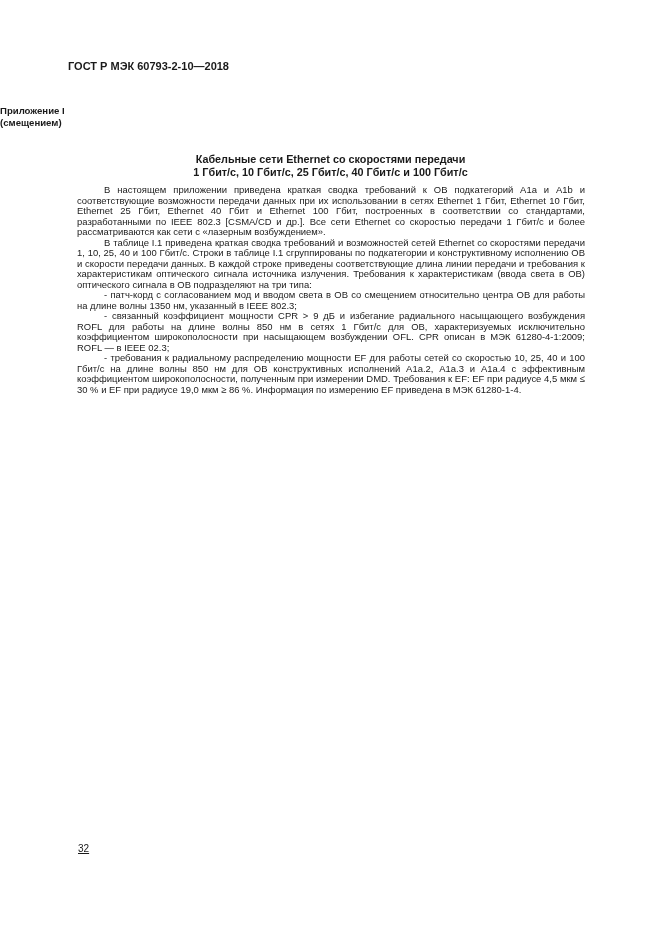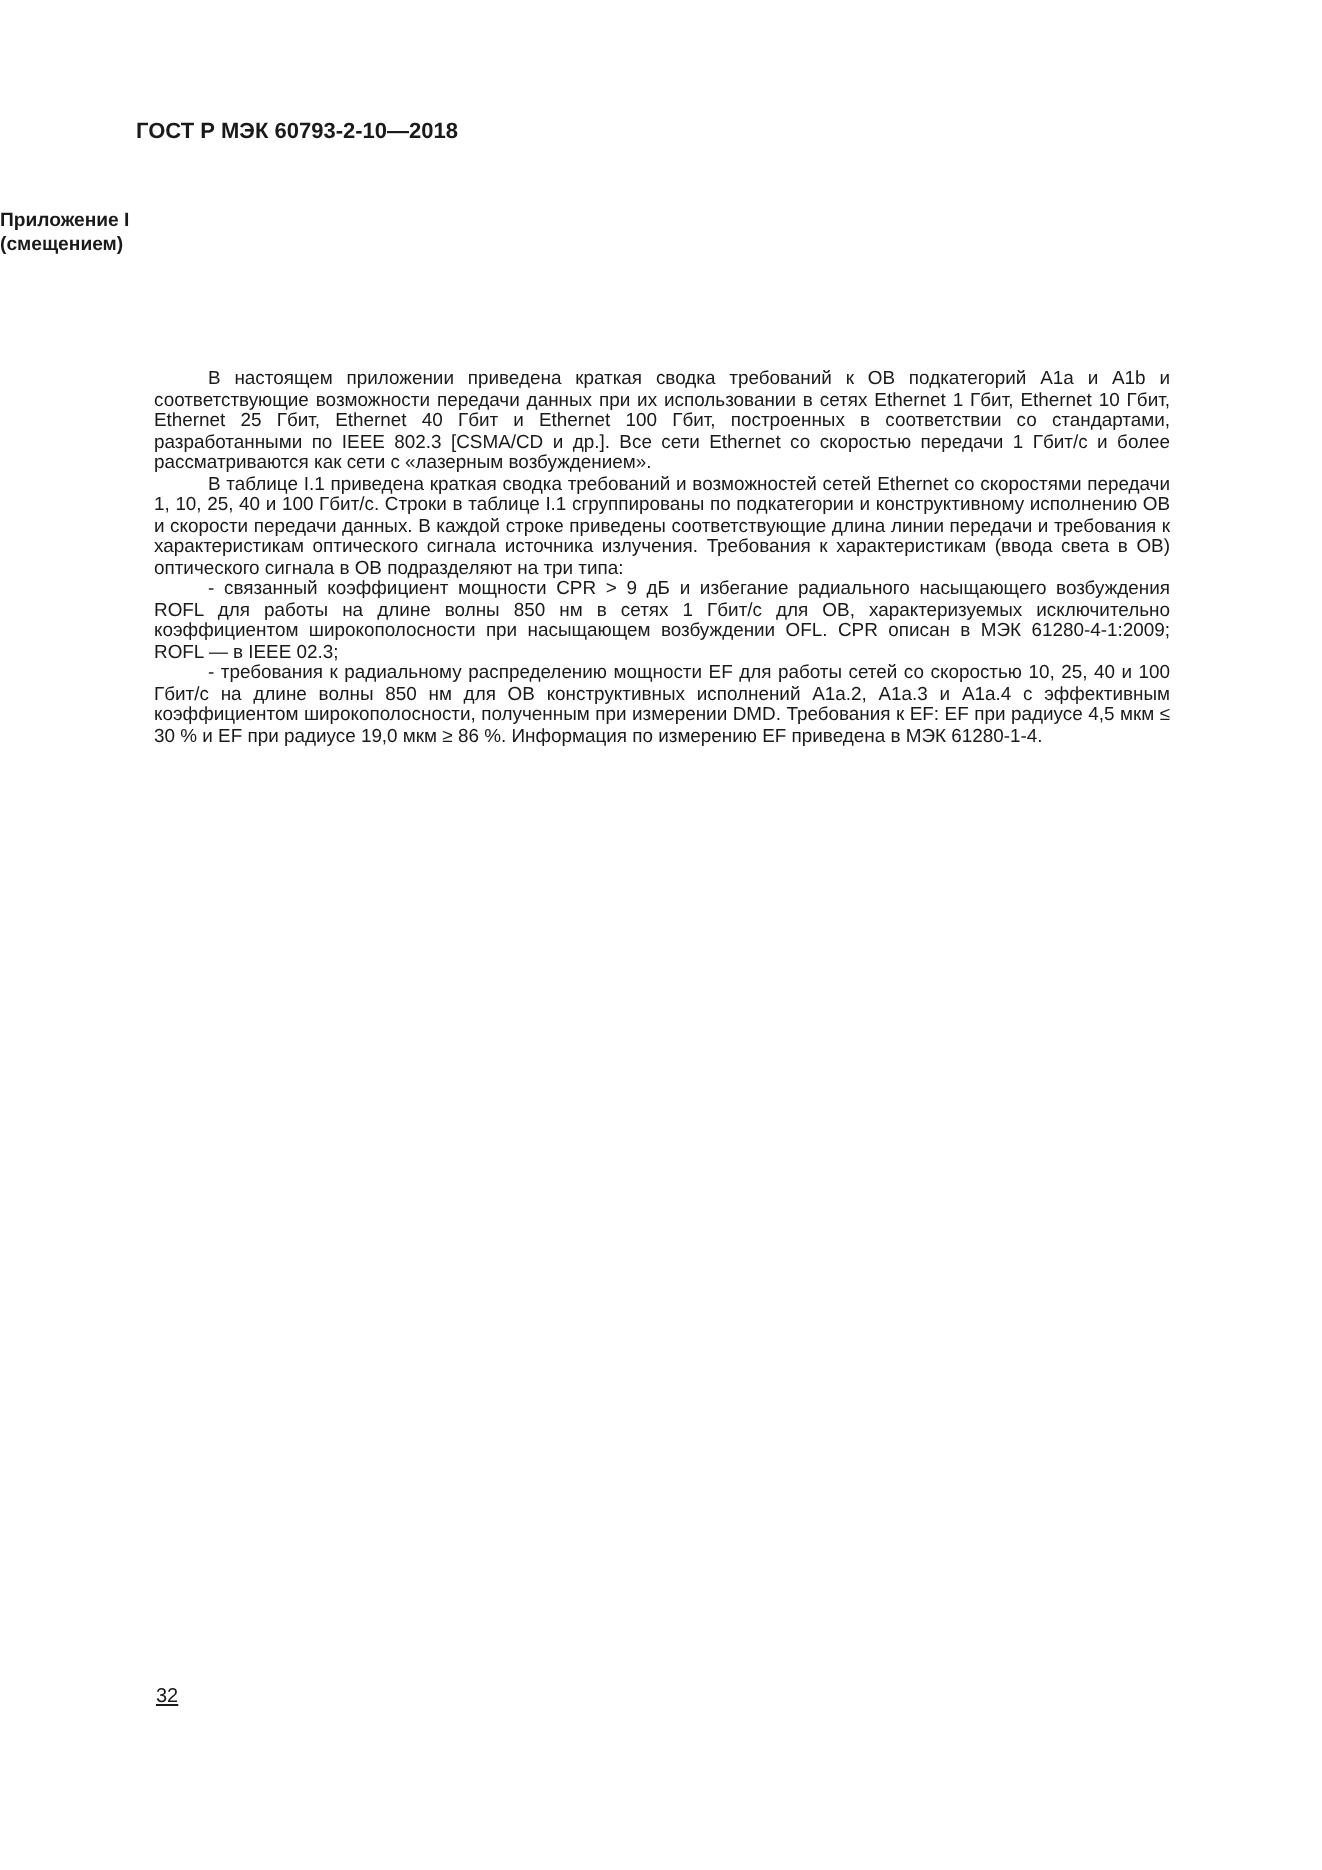--- a/index.html
+++ b/index.html
@@ -18,22 +18,25 @@
 <body>
 
 <div class="header">ГОСТ Р МЭК 60793-2-10—2018</div>
 
 <div class="annex">
   <span>Приложение I</span>
   <span>(смещением)</span>
 </div>
 
 <div class="title">
+  <span>Кабельные сети Ethernet со скоростями передачи</span>
+  <span>1 Гбит/с, 10 Гбит/с, 25 Гбит/с, 40 Гбит/с и 100 Гбит/с</span>
 </div>
 
 <div class="body">
   <p>В настоящем приложении приведена краткая сводка требований к ОВ подкатегорий А1а и А1b и соответствующие возможности передачи данных при их использовании в сетях Ethernet 1 Гбит, Ethernet 10 Гбит, Ethernet 25 Гбит, Ethernet 40 Гбит и Ethernet 100 Гбит, построенных в соответствии со стандартами, разработанными по IEEE 802.3 [CSMA/CD и др.]. Все сети Ethernet со скоростью передачи 1 Гбит/с и более рассматриваются как сети с «лазерным возбуждением».</p>
   <p>В таблице I.1 приведена краткая сводка требований и возможностей сетей Ethernet со скоростями передачи 1, 10, 25, 40 и 100 Гбит/с. Строки в таблице I.1 сгруппированы по подкатегории и конструктивному исполнению ОВ и скорости передачи данных. В каждой строке приведены соответствующие длина линии передачи и требования к характеристикам оптического сигнала источника излучения. Требования к характеристикам (ввода света в ОВ) оптического сигнала в ОВ подразделяют на три типа:</p>
+  <p>- патч-корд с согласованием мод и вводом света в ОВ со смещением относительно центра ОВ для работы на длине волны 1350 нм, указанный в IEEE 802.3;</p>
   <p>- связанный коэффициент мощности CPR &gt; 9 дБ и избегание радиального насыщающего возбуждения ROFL для работы на длине волны 850 нм в сетях 1 Гбит/с для ОВ, характеризуемых исключительно коэффициентом широкополосности при насыщающем возбуждении OFL. CPR описан в МЭК 61280-4-1:2009; ROFL — в IEEE 02.3;</p>
   <p>- требования к радиальному распределению мощности EF для работы сетей со скоростью 10, 25, 40 и 100 Гбит/с на длине волны 850 нм для ОВ конструктивных исполнений А1а.2, А1а.3 и А1а.4 с эффективным коэффициентом широкополосности, полученным при измерении DMD. Требования к EF: EF при радиусе 4,5 мкм ≤ 30 % и EF при радиусе 19,0 мкм ≥ 86 %. Информация по измерению EF приведена в МЭК 61280-1-4.</p>
 </div>
 
 <div class="page-num">32</div>
 
 </body></html>

